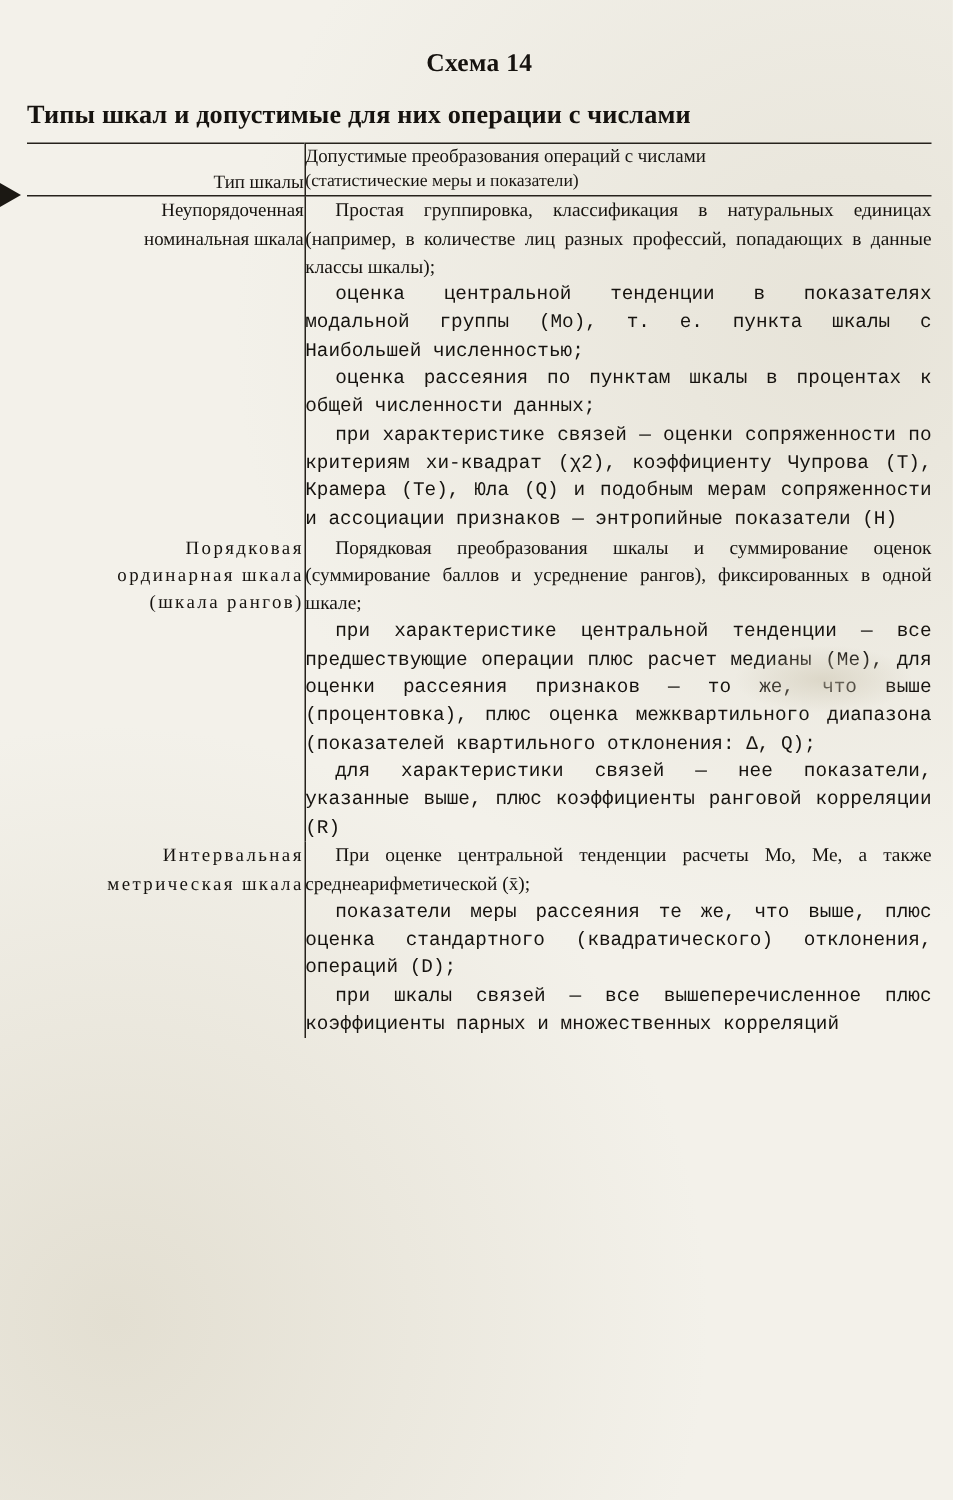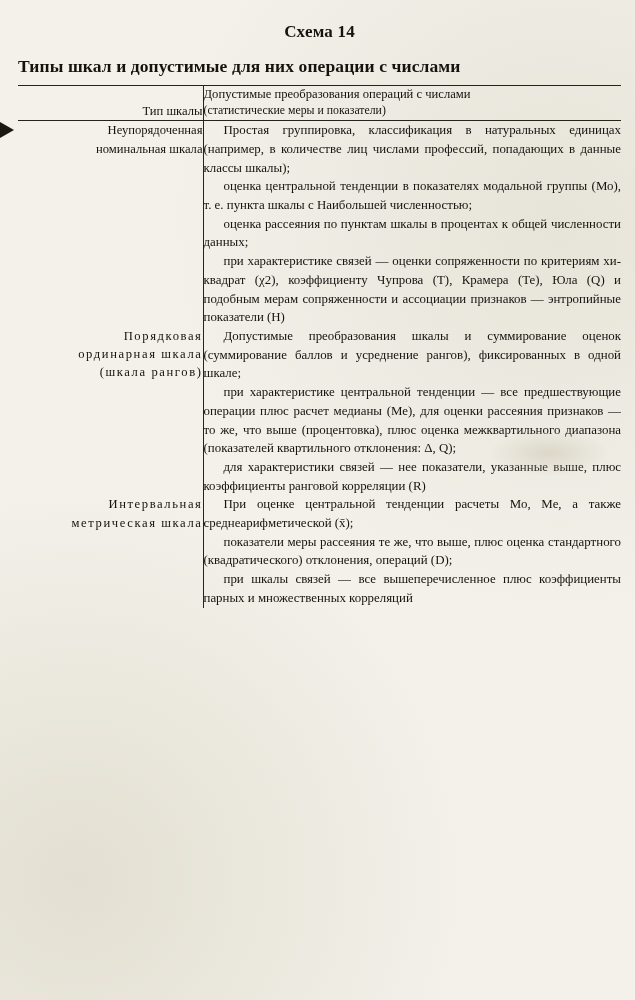--- a/index.html
+++ b/index.html
@@ -12,21 +12,21 @@
     background: #f3f1ea;
     font-family: "Liberation Serif", serif;
     color: #16130f;
     overflow: hidden;
   }
   .page {
     position: relative;
     width: 635px;
     height: 1000px;
     box-sizing: border-box;
-    padding: 16px 14px 0 18px;
+    padding: 26px 14px 0 18px;
     background:
       radial-gradient(circle at 12% 88%, rgba(214,208,190,0.55) 0%, rgba(243,241,234,0) 38%),
       radial-gradient(circle at 88% 22%, rgba(216,211,195,0.45) 0%, rgba(243,241,234,0) 42%),
       #f3f1ea;
   }
   .scheme-number {
     text-align: center;
     font-weight: bold;
     font-size: 17px;
     letter-spacing: 0.2px;
@@ -88,20 +88,21 @@
   }
   .spaced {
     letter-spacing: 1.6px;
   }
   p.para {
     margin: 0;
     text-indent: 20px;
   }
   p.para + p.para {
     margin-top: 0;
+    font-family: Liberation Mono, monospace;
   }
   .marker {
     position: absolute;
     left: 0;
     top: 122px;
     width: 0;
     height: 0;
     border-top: 8px solid transparent;
     border-bottom: 8px solid transparent;
     border-left: 14px solid #1b1813;
@@ -141,34 +142,34 @@
           <span>Допустимые преобразования операций  с числами</span>
           <span class="head-sub">(статистические меры и показатели)</span>
         </td>
       </tr>
 
       <tr>
         <td class="col-left">
           <span class="scale-name">Неупорядоченная  номинальная шкала</span>
         </td>
         <td class="col-right">
-          <p class="para">Простая группировка, классификация в натуральных единицах (например, в количестве лиц числами профессий, попадающих в данные классы шкалы);</p>
+          <p class="para">Простая группировка, классификация в натуральных единицах (например, в количестве лиц разных профессий, попадающих в данные классы шкалы);</p>
           <p class="para">оценка центральной тенденции в показателях модальной группы (Мо), т. е. пункта шкалы с Наибольшей численностью;</p>
           <p class="para">оценка рассеяния по пунктам шкалы в процентах к общей численности данных;</p>
           <p class="para">при характеристике связей — оценки сопряженности по критериям хи-квадрат (χ2), коэффициенту Чупрова (Т), Крамера (Те), Юла (Q) и подобным мерам сопряженности и ассоциации признаков — энтропийные показатели (Н)</p>
         </td>
       </tr>
 
 
       <tr>
         <td class="col-left">
           <span class="scale-name spaced">Порядковая ординарная шкала (шкала рангов)</span>
         </td>
         <td class="col-right">
-          <p class="para">Допустимые преобразования шкалы и суммирование оценок (суммирование баллов и усреднение рангов), фиксированных в одной шкале;</p>
+          <p class="para">Порядковая преобразования шкалы и суммирование оценок (суммирование баллов и усреднение рангов), фиксированных в одной шкале;</p>
           <p class="para">при характеристике центральной тенденции — все предшествующие операции плюс расчет медианы (Ме), для оценки рассеяния признаков — то же, что выше (процентовка), плюс оценка межквартильного диапазона (показателей квартильного отклонения: Δ, Q);</p>
           <p class="para">для характеристики связей — нее показатели, указанные выше, плюс коэффициенты ранговой корреляции (R)</p>
         </td>
       </tr>
 
       <tr>
         <td class="col-left">
           <span class="scale-name spaced">Интервальная метрическая шкала</span>
         </td>
         <td class="col-right">

